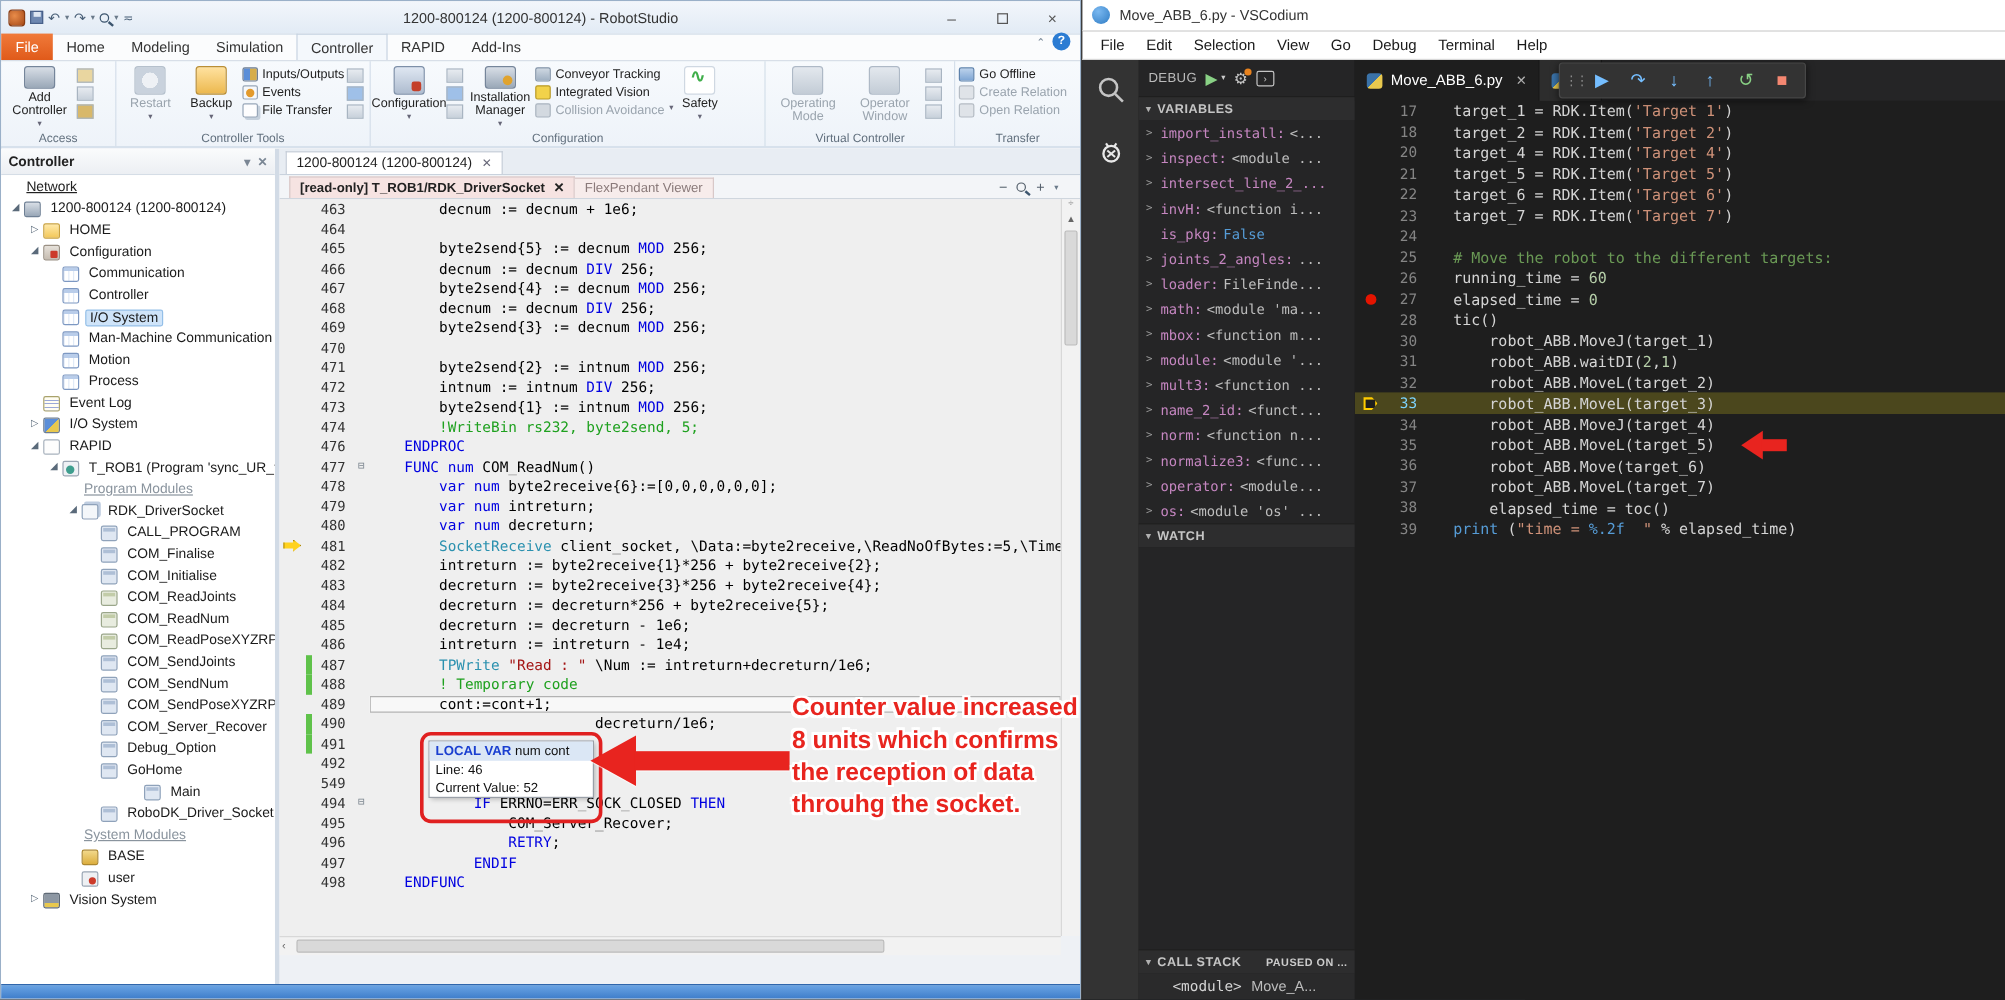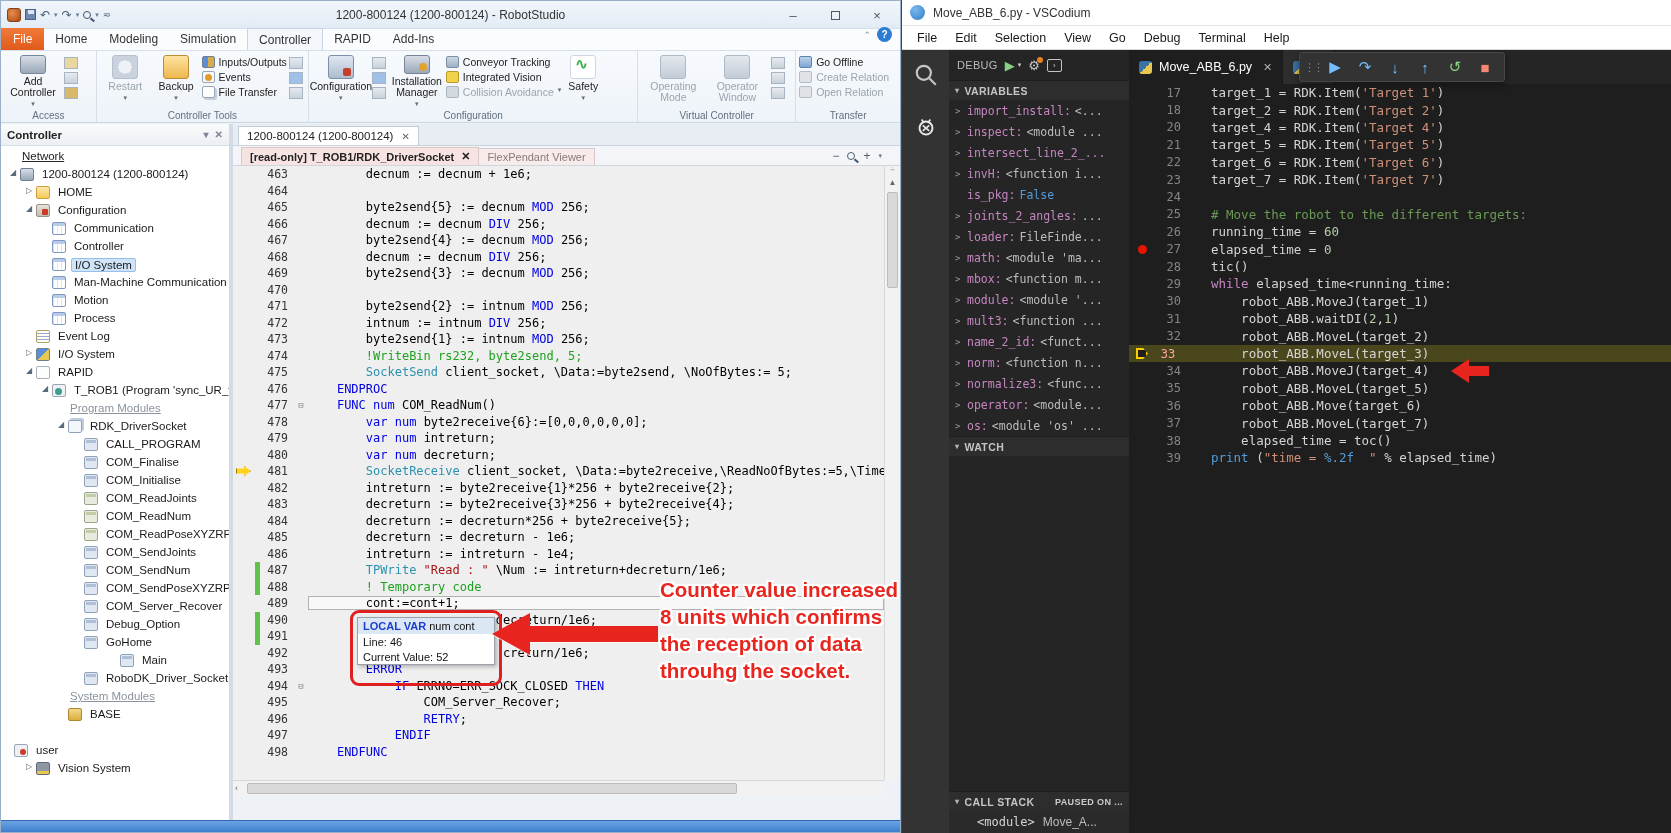--- a/index.html
+++ b/index.html
@@ -168,21 +168,21 @@
   .dbtn{width:30px;text-align:center;font-size:15px;}
   .grip{color:#8a8a8a;font-size:11px;letter-spacing:-2px;width:16px;}
   .blue{color:#75beff;} .green{color:#89d185;} .red{color:#f48771;}
   .vcode{position:absolute;left:0;top:34px;right:0;bottom:0;font-family:"DejaVu Sans Mono",monospace;font-size:12.5px;}
   .prow{height:17.4px;display:flex;align-items:center;white-space:pre;position:relative;}
   .pmark{width:26px;flex:none;display:flex;align-items:center;justify-content:center;height:100%;}
   .pnum{width:34px;flex:none;text-align:right;color:#858585;padding-right:8px;font-size:12px;}
   .pgap{width:22px;flex:none;}
   .pcode{color:#d4d4d4;}
   .prow.cur{background:rgba(150,140,30,.38);}
-  .prow.cur .pnum{color:#fca5a5;text-align:center;}
+  .prow.cur .pnum{color:#7dd3fc;}
   .bpdot{width:9px;height:9px;border-radius:50%;background:#e51400;}
   .curptr{width:12px;height:11px;background:#1e1e1e;border:2px solid #ffcc00;clip-path:polygon(0 0,60% 0,100% 50%,60% 100%,0 100%);}
   .pk{color:#c586c0;} .pf{color:#569cd6;} .ps{color:#ce9178;} .pn{color:#b5cea8;} .pc{color:#6a9955;}
 
   
   .tooltip{position:absolute;left:357px;top:617px;width:138px;background:#ffffff;border:1px solid #9aa0a8;box-shadow:2px 2px 4px rgba(0,0,0,.25);font-size:11px;color:#111;z-index:5;}
   .tt1{background:#dbe7f5;padding:2px 5px;}
   .ttkw{color:#1a3fd0;font-weight:bold;}
   .tooltip .ln{padding:1.5px 5px;}
   .redrect{position:absolute;left:350px;top:610px;width:152px;height:76px;border:3px solid #e02020;border-radius:9px;z-index:6;}
@@ -516,21 +516,21 @@
           </div>
           <div class="trow" style="padding-left: 54px;">
             <span class="texp"></span>
             <span class="tlabel tlink2">System Modules</span>
           </div>
           <div class="trow" style="padding-left: 54px;">
             <span class="texp"></span>
             <span class="ti i-sysmod"></span>
             <span class="tlabel">BASE</span>
           </div>
-          <div class="trow" style=" margin-top: 18px;">
+          <div class="trow" style="padding-left: 54px;">
             <span class="texp"></span>
             <span class="ti i-usermod"></span>
             <span class="tlabel">user</span>
           </div>
           <div class="trow" style="padding-left: 22px;">
             <span class="texp">▷</span>
             <span class="ti i-vision"></span>
             <span class="tlabel">Vision System</span>
           </div>
         </div>
@@ -563,39 +563,38 @@
           <div class="crow"><span class="cmark"></span><span class="cbar"></span><span class="cnum">465</span><span class="cfold"></span><span class="ccode">        byte2send{5} := decnum <span class="rk">MOD</span> 256;</span></div>
           <div class="crow"><span class="cmark"></span><span class="cbar"></span><span class="cnum">466</span><span class="cfold"></span><span class="ccode">        decnum := decnum <span class="rk">DIV</span> 256;</span></div>
           <div class="crow"><span class="cmark"></span><span class="cbar"></span><span class="cnum">467</span><span class="cfold"></span><span class="ccode">        byte2send{4} := decnum <span class="rk">MOD</span> 256;</span></div>
           <div class="crow"><span class="cmark"></span><span class="cbar"></span><span class="cnum">468</span><span class="cfold"></span><span class="ccode">        decnum := decnum <span class="rk">DIV</span> 256;</span></div>
           <div class="crow"><span class="cmark"></span><span class="cbar"></span><span class="cnum">469</span><span class="cfold"></span><span class="ccode">        byte2send{3} := decnum <span class="rk">MOD</span> 256;</span></div>
           <div class="crow"><span class="cmark"></span><span class="cbar"></span><span class="cnum">470</span><span class="cfold"></span><span class="ccode"></span></div>
           <div class="crow"><span class="cmark"></span><span class="cbar"></span><span class="cnum">471</span><span class="cfold"></span><span class="ccode">        byte2send{2} := intnum <span class="rk">MOD</span> 256;</span></div>
           <div class="crow"><span class="cmark"></span><span class="cbar"></span><span class="cnum">472</span><span class="cfold"></span><span class="ccode">        intnum := intnum <span class="rk">DIV</span> 256;</span></div>
           <div class="crow"><span class="cmark"></span><span class="cbar"></span><span class="cnum">473</span><span class="cfold"></span><span class="ccode">        byte2send{1} := intnum <span class="rk">MOD</span> 256;</span></div>
           <div class="crow"><span class="cmark"></span><span class="cbar"></span><span class="cnum">474</span><span class="cfold"></span><span class="ccode">        <span class="rc">!WriteBin rs232, byte2send, 5;</span></span></div>
-          <div class="crow"><span class="cmark"></span><span class="cbar"></span><span class="cnum">475</span><span class="cfold"></span><span class="ccode">        <span class="rb">SocketSend</span> client_socket, \Data:=byte2send, \NoOfBytes:= 5;</span></div>
           <div class="crow"><span class="cmark"></span><span class="cbar"></span><span class="cnum">476</span><span class="cfold"></span><span class="ccode">    <span class="rk">ENDPROC</span></span></div>
           <div class="crow"><span class="cmark"></span><span class="cbar"></span><span class="cnum">477</span><span class="cfold">⊟</span><span class="ccode">    <span class="rk">FUNC</span> <span class="rk">num</span> COM_ReadNum()</span></div>
           <div class="crow"><span class="cmark"></span><span class="cbar"></span><span class="cnum">478</span><span class="cfold"></span><span class="ccode">        <span class="rk">var</span> <span class="rk">num</span> byte2receive{6}:=[0,0,0,0,0,0];</span></div>
           <div class="crow"><span class="cmark"></span><span class="cbar"></span><span class="cnum">479</span><span class="cfold"></span><span class="ccode">        <span class="rk">var</span> <span class="rk">num</span> intreturn;</span></div>
           <div class="crow"><span class="cmark"></span><span class="cbar"></span><span class="cnum">480</span><span class="cfold"></span><span class="ccode">        <span class="rk">var</span> <span class="rk">num</span> decreturn;</span></div>
           <div class="crow"><span class="cmark"><span class="rptr"></span></span><span class="cbar"></span><span class="cnum">481</span><span class="cfold"></span><span class="ccode">        <span class="rb">SocketReceive</span> client_socket, \Data:=byte2receive,\ReadNoOfBytes:=5,\Time:=WAI</span></div>
           <div class="crow"><span class="cmark"></span><span class="cbar"></span><span class="cnum">482</span><span class="cfold"></span><span class="ccode">        intreturn := byte2receive{1}*256 + byte2receive{2};</span></div>
           <div class="crow"><span class="cmark"></span><span class="cbar"></span><span class="cnum">483</span><span class="cfold"></span><span class="ccode">        decreturn := byte2receive{3}*256 + byte2receive{4};</span></div>
           <div class="crow"><span class="cmark"></span><span class="cbar"></span><span class="cnum">484</span><span class="cfold"></span><span class="ccode">        decreturn := decreturn*256 + byte2receive{5};</span></div>
           <div class="crow"><span class="cmark"></span><span class="cbar"></span><span class="cnum">485</span><span class="cfold"></span><span class="ccode">        decreturn := decreturn - 1e6;</span></div>
           <div class="crow"><span class="cmark"></span><span class="cbar"></span><span class="cnum">486</span><span class="cfold"></span><span class="ccode">        intreturn := intreturn - 1e4;</span></div>
           <div class="crow gbar"><span class="cmark"></span><span class="cbar"></span><span class="cnum">487</span><span class="cfold"></span><span class="ccode">        <span class="rb">TPWrite</span> <span class="rs2">"Read : "</span> \Num := intreturn+decreturn/1e6;</span></div>
           <div class="crow gbar"><span class="cmark"></span><span class="cbar"></span><span class="cnum">488</span><span class="cfold"></span><span class="ccode">        <span class="rc">! Temporary code</span></span></div>
           <div class="crow boxed"><span class="cmark"></span><span class="cbar"></span><span class="cnum">489</span><span class="cfold"></span><span class="ccode">        cont:=cont+1;</span></div>
           <div class="crow gbar"><span class="cmark"></span><span class="cbar"></span><span class="cnum">490</span><span class="cfold"></span><span class="ccode">                          decreturn/1e6;</span></div>
           <div class="crow gbar"><span class="cmark"></span><span class="cbar"></span><span class="cnum">491</span><span class="cfold"></span><span class="ccode"></span></div>
           <div class="crow"><span class="cmark"></span><span class="cbar"></span><span class="cnum">492</span><span class="cfold"></span><span class="ccode">                           creturn/1e6;</span></div>
-          <div class="crow"><span class="cmark"></span><span class="cbar"></span><span class="cnum">493</span><span class="cfold"></span><span class="ccode">        <span class="rk">ERROR</span></span></div>
+          <div class="crow"><span class="cmark"></span><span class="cbar"></span><span class="cnum">549</span><span class="cfold"></span><span class="ccode">        <span class="rk">ERROR</span></span></div>
           <div class="crow"><span class="cmark"></span><span class="cbar"></span><span class="cnum">494</span><span class="cfold">⊟</span><span class="ccode">            <span class="rk">IF</span> ERRNO=ERR_SOCK_CLOSED <span class="rk">THEN</span></span></div>
           <div class="crow"><span class="cmark"></span><span class="cbar"></span><span class="cnum">495</span><span class="cfold"></span><span class="ccode">                COM_Server_Recover;</span></div>
           <div class="crow"><span class="cmark"></span><span class="cbar"></span><span class="cnum">496</span><span class="cfold"></span><span class="ccode">                <span class="rk">RETRY</span>;</span></div>
           <div class="crow"><span class="cmark"></span><span class="cbar"></span><span class="cnum">497</span><span class="cfold"></span><span class="ccode">            <span class="rk">ENDIF</span></span></div>
           <div class="crow"><span class="cmark"></span><span class="cbar"></span><span class="cnum">498</span><span class="cfold"></span><span class="ccode">    <span class="rk">ENDFUNC</span></span></div>
         </div>
       <div class="vscroll">
         <span class="nub">÷</span>
           <span class="up">▲</span>
           <span class="vthumb"></span>
@@ -774,21 +773,20 @@
           <div class="prow"><span class="pmark"></span><span class="pnum">18</span><span class="pgap"></span><span class="pcode">target_2 = RDK.Item(<span class="ps">'Target 2'</span>)</span></div>
           <div class="prow"><span class="pmark"></span><span class="pnum">20</span><span class="pgap"></span><span class="pcode">target_4 = RDK.Item(<span class="ps">'Target 4'</span>)</span></div>
           <div class="prow"><span class="pmark"></span><span class="pnum">21</span><span class="pgap"></span><span class="pcode">target_5 = RDK.Item(<span class="ps">'Target 5'</span>)</span></div>
           <div class="prow"><span class="pmark"></span><span class="pnum">22</span><span class="pgap"></span><span class="pcode">target_6 = RDK.Item(<span class="ps">'Target 6'</span>)</span></div>
           <div class="prow"><span class="pmark"></span><span class="pnum">23</span><span class="pgap"></span><span class="pcode">target_7 = RDK.Item(<span class="ps">'Target 7'</span>)</span></div>
           <div class="prow"><span class="pmark"></span><span class="pnum">24</span><span class="pgap"></span><span class="pcode"></span></div>
           <div class="prow"><span class="pmark"></span><span class="pnum">25</span><span class="pgap"></span><span class="pcode"><span class="pc"># Move the robot to the different targets:</span></span></div>
           <div class="prow"><span class="pmark"></span><span class="pnum">26</span><span class="pgap"></span><span class="pcode">running_time = <span class="pn">60</span></span></div>
           <div class="prow"><span class="pmark"><span class="bpdot"></span></span><span class="pnum">27</span><span class="pgap"></span><span class="pcode">elapsed_time = <span class="pn">0</span></span></div>
           <div class="prow"><span class="pmark"></span><span class="pnum">28</span><span class="pgap"></span><span class="pcode">tic()</span></div>
-          <div class="prow"><span class="pmark"></span><span class="pnum">29</span><span class="pgap"></span><span class="pcode"><span class="pk">while</span> elapsed_time&lt;running_time:</span></div>
           <div class="prow"><span class="pmark"></span><span class="pnum">30</span><span class="pgap"></span><span class="pcode">    robot_ABB.MoveJ(target_1)</span></div>
           <div class="prow"><span class="pmark"></span><span class="pnum">31</span><span class="pgap"></span><span class="pcode">    robot_ABB.waitDI(<span class="pn">2</span>,<span class="pn">1</span>)</span></div>
           <div class="prow"><span class="pmark"></span><span class="pnum">32</span><span class="pgap"></span><span class="pcode">    robot_ABB.MoveL(target_2)</span></div>
           <div class="prow cur"><span class="pmark"><span class="curptr"></span></span><span class="pnum">33</span><span class="pgap"></span><span class="pcode">    robot_ABB.MoveL(target_3)</span></div>
           <div class="prow"><span class="pmark"></span><span class="pnum">34</span><span class="pgap"></span><span class="pcode">    robot_ABB.MoveJ(target_4)</span></div>
           <div class="prow"><span class="pmark"></span><span class="pnum">35</span><span class="pgap"></span><span class="pcode">    robot_ABB.MoveL(target_5)</span></div>
           <div class="prow"><span class="pmark"></span><span class="pnum">36</span><span class="pgap"></span><span class="pcode">    robot_ABB.Move(target_6)</span></div>
           <div class="prow"><span class="pmark"></span><span class="pnum">37</span><span class="pgap"></span><span class="pcode">    robot_ABB.MoveL(target_7)</span></div>
           <div class="prow"><span class="pmark"></span><span class="pnum">38</span><span class="pgap"></span><span class="pcode">    elapsed_time = toc()</span></div>
           <div class="prow"><span class="pmark"></span><span class="pnum">39</span><span class="pgap"></span><span class="pcode"><span class="pf">print</span> (<span class="ps">"time = <span class="pf">%.2f</span>  "</span> % elapsed_time)</span></div>

